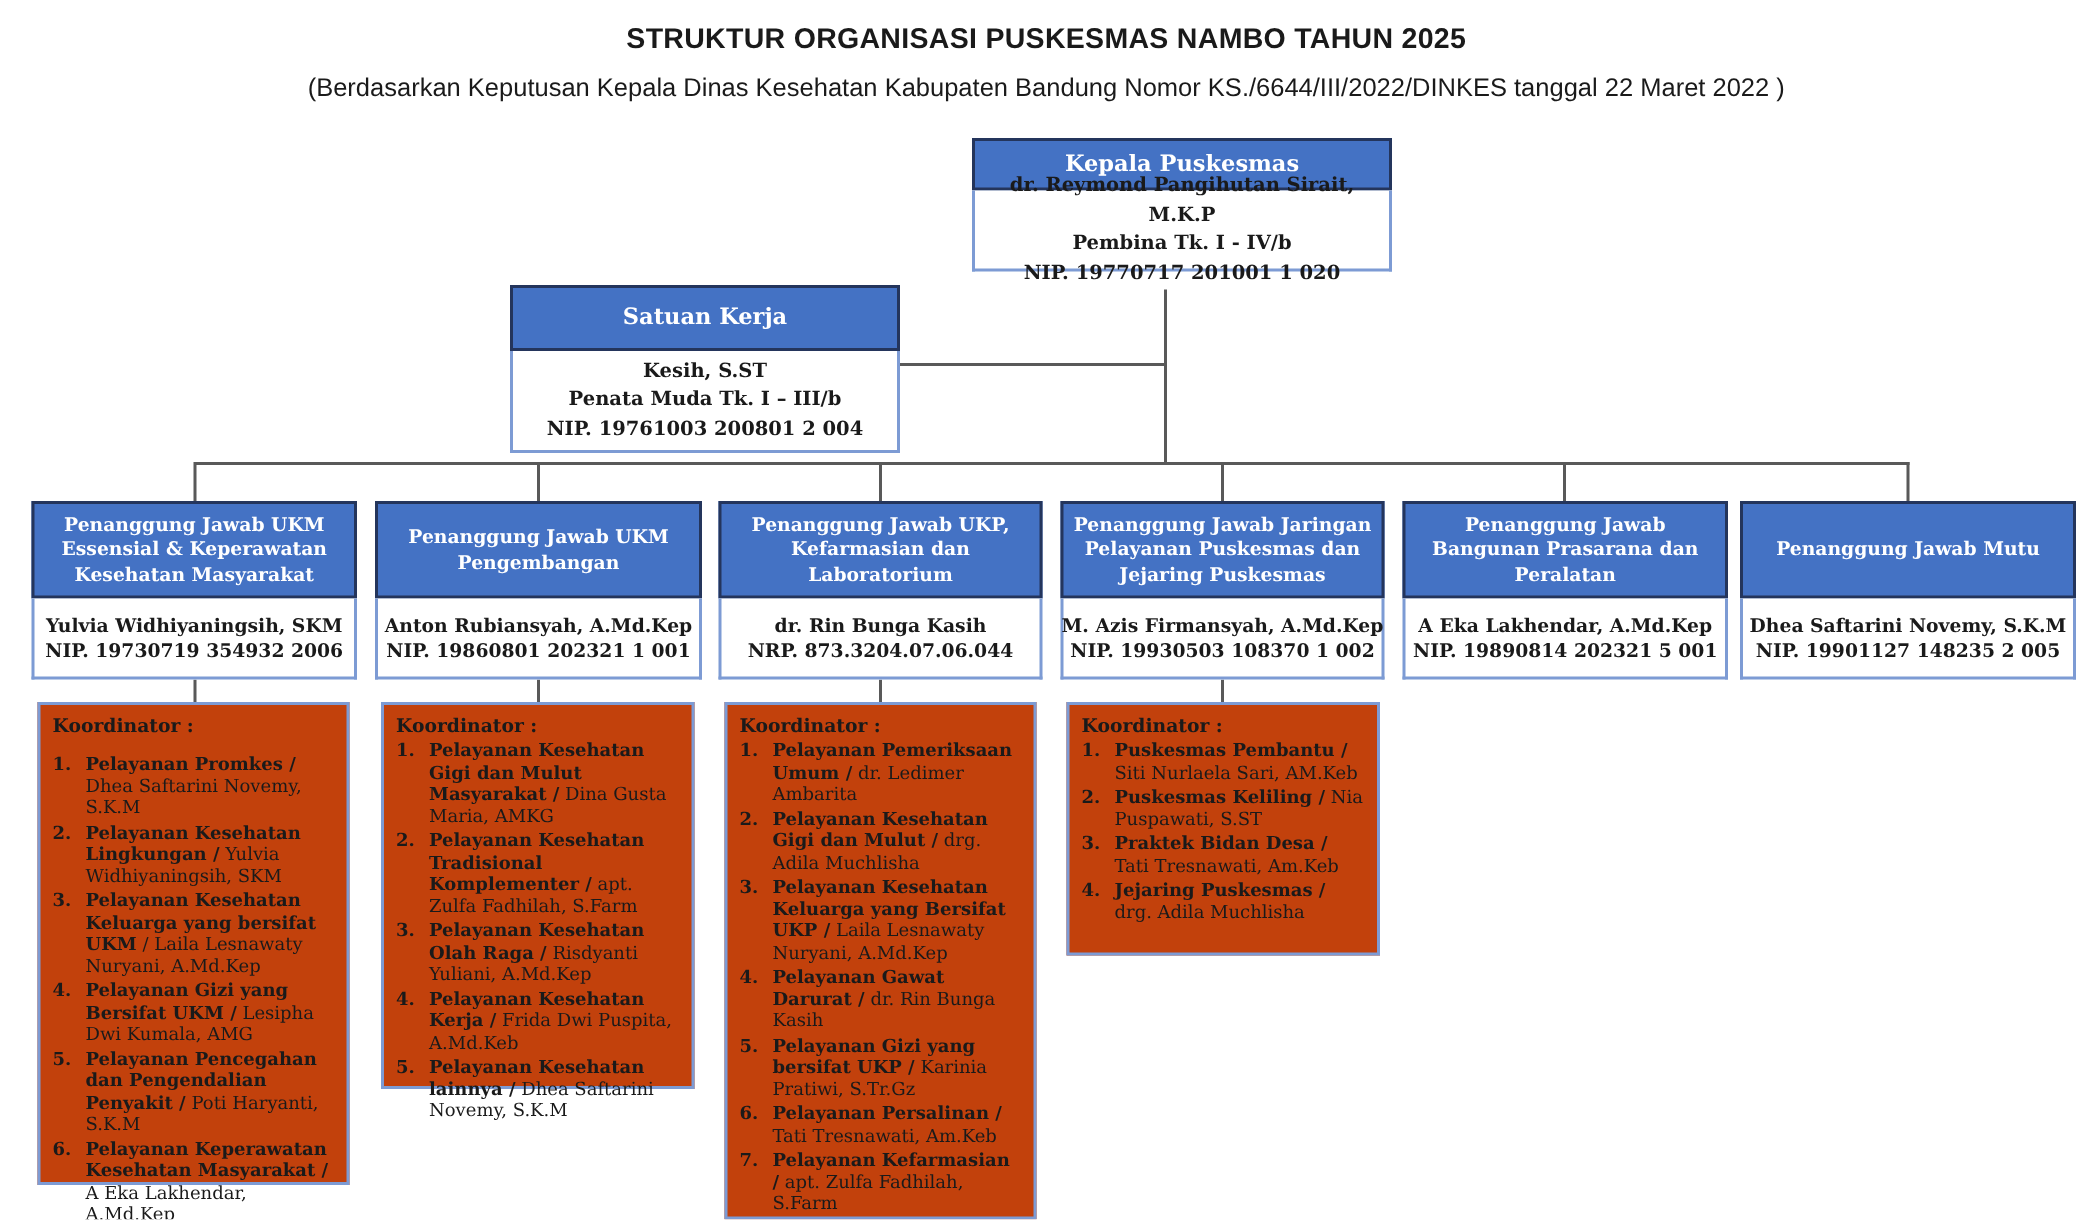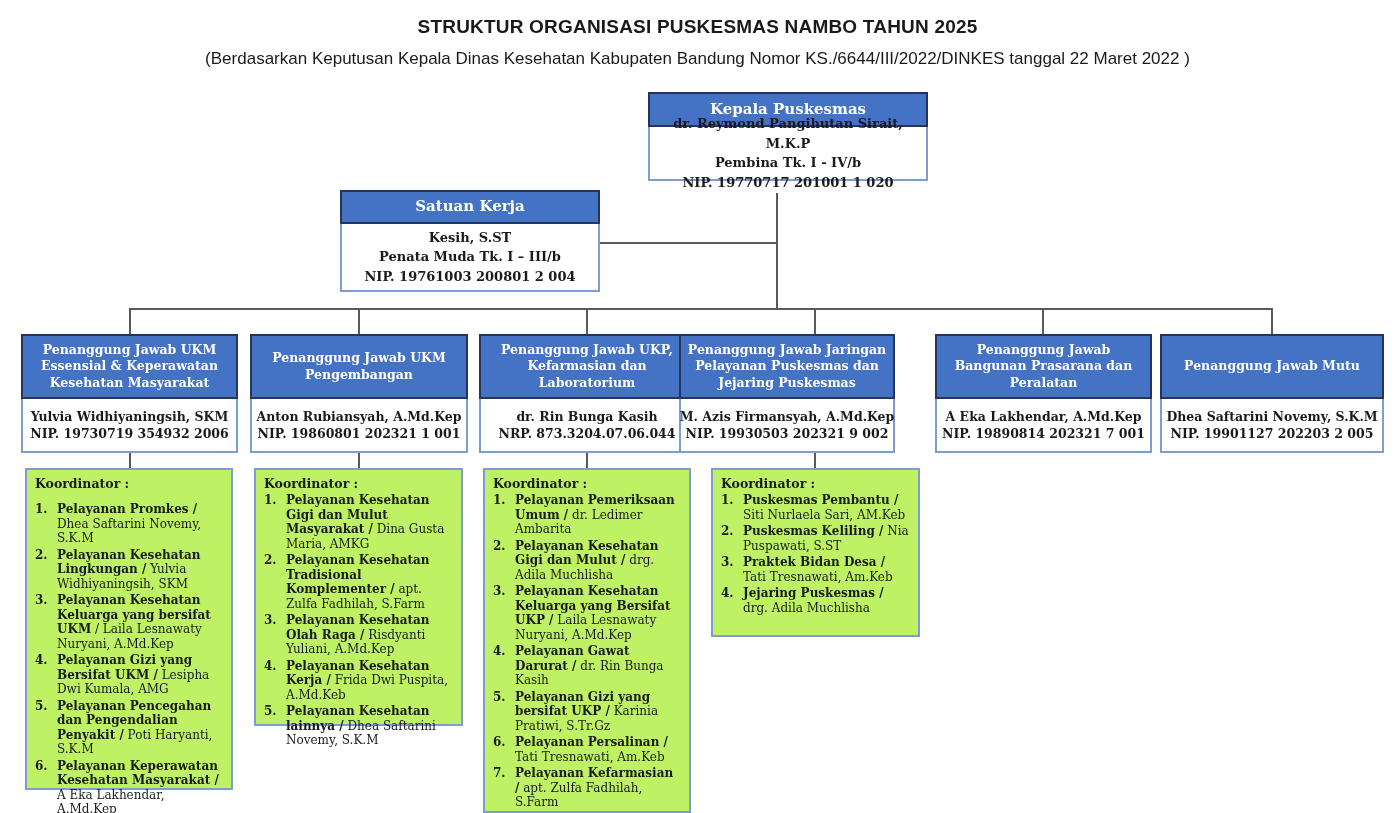--- a/index.html
+++ b/index.html
@@ -31,35 +31,35 @@
   .bodybox{
     background:#fff;border:2px solid var(--light-border);border-top:none;box-sizing:border-box;
     display:flex;flex-direction:column;align-items:center;justify-content:center;
     font-weight:bold;text-align:center;
   }
   
   .kepala{position:absolute;left:648px;top:92px;width:280px;}
   .kepala .hdr{height:35px;font-size:15px;}
   .kepala .bodybox{height:54px;font-size:13px;line-height:1.5;}
   .satuan{position:absolute;left:340px;top:190px;width:260px;}
-  .satuan .hdr{height:34px;font-size:15px;}
+  .satuan .hdr{height:44px;font-size:15px;}
   .satuan .bodybox{height:68px;font-size:13px;line-height:1.5;}
   
   .dept{position:absolute;top:334px;}
   .pos-c0{left:21px;width:217px;}
   .pos-c1{left:250px;width:218px;}
   .pos-c2{left:479px;width:216px;}
-  .pos-c3{left:679px;width:216px;}
+  .pos-c3{left:707px;width:216px;}
   .pos-c4{left:935px;width:217px;}
   .pos-c5{left:1160px;width:224px;}
   .dept .hdr{height:65px;font-size:12.5px;}
   .dept .bodybox{height:54px;font-size:12.5px;line-height:1.4;white-space:nowrap;}
   
   .koord{
-    position:absolute;top:468px;background:#bef264;border:2px solid var(--light-border);
+    position:absolute;top:468px;background:#c2410c;border:2px solid var(--light-border);
     box-sizing:border-box;padding:6px 8px;font-size:12px;line-height:1.21;
   }
   .koord-k0{left:25px;width:208px;height:322px;}
   .koord-k1{left:254px;width:209px;height:258px;}
   .koord-k2{left:483px;width:208px;height:345px;}
   .koord-k3{left:711px;width:209px;height:169px;}
   .koord-title{font-weight:bold;font-size:12.5px;}
   .koord-k0 .koord-title{margin-bottom:11px;}
   .koord-item{display:flex;margin-top:2px;}
   .koord-item .num{width:22px;flex:none;font-weight:bold;}
@@ -130,37 +130,37 @@
     <div class="bodybox">
       <div>dr. Rin Bunga Kasih</div>
       <div>NRP. 873.3204.07.06.044</div>
     </div>
   </div>
 
   <div class="dept pos-c3">
     <div class="hdr">Penanggung Jawab Jaringan Pelayanan Puskesmas dan Jejaring Puskesmas</div>
     <div class="bodybox">
       <div>M. Azis Firmansyah, A.Md.Kep</div>
-      <div>NIP. 19930503 202321 9 002</div>
+      <div>NIP. 19930503 108370 1 002</div>
     </div>
   </div>
 
   <div class="dept pos-c4">
     <div class="hdr">Penanggung Jawab Bangunan Prasarana dan Peralatan</div>
     <div class="bodybox">
       <div>A Eka Lakhendar, A.Md.Kep</div>
-      <div>NIP. 19890814 202321 7 001</div>
+      <div>NIP. 19890814 202321 5 001</div>
     </div>
   </div>
 
   <div class="dept pos-c5">
     <div class="hdr">Penanggung Jawab Mutu</div>
     <div class="bodybox">
       <div>Dhea Saftarini Novemy, S.K.M</div>
-      <div>NIP. 19901127 202203 2 005</div>
+      <div>NIP. 19901127 148235 2 005</div>
     </div>
   </div>
 
   <div class="koord koord-k0">
     <div class="koord-title">Koordinator :</div>
     <div>
         <div class="koord-item">
           <span class="num">1.</span>
           <span class="txt"><b>Pelayanan Promkes /</b> Dhea Saftarini Novemy, S.K.M</span>
         </div>

